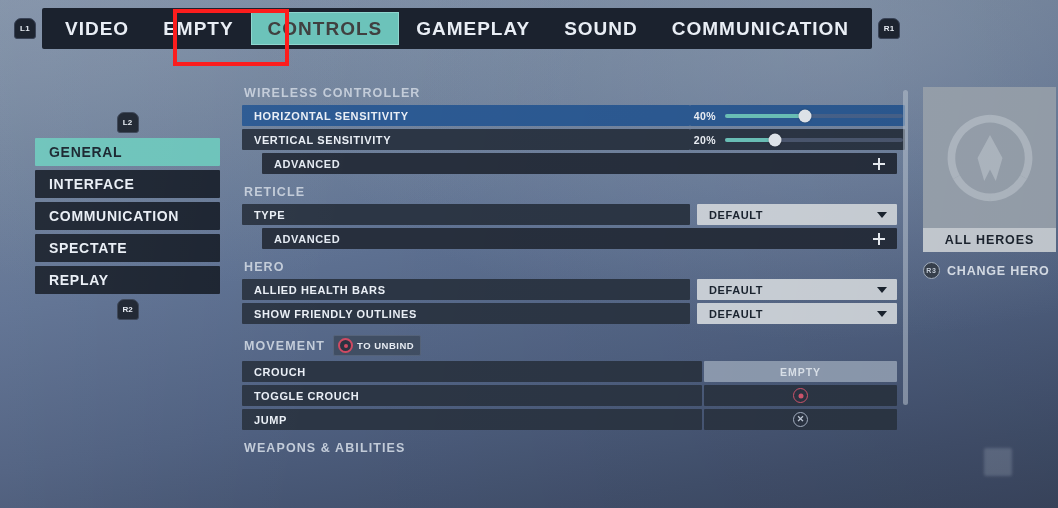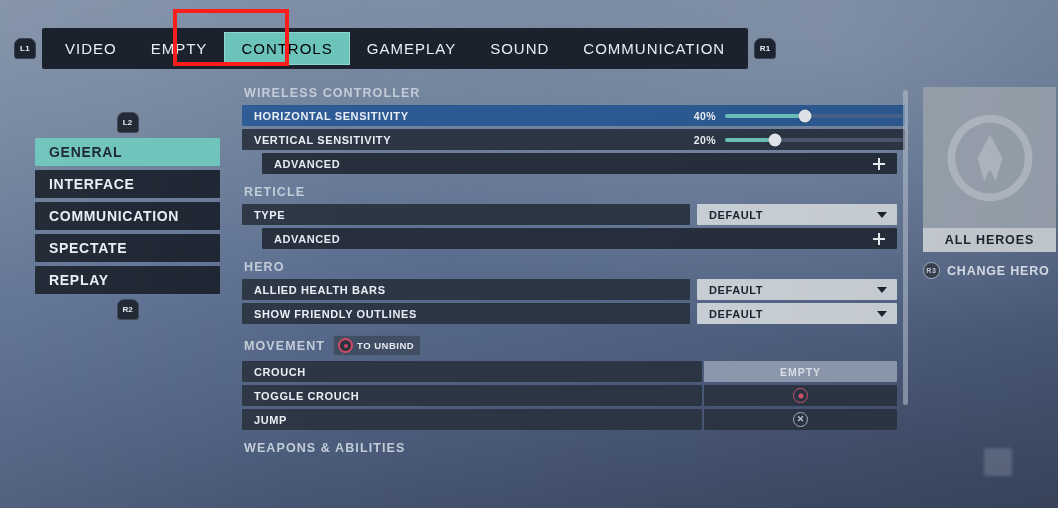--- a/index.html
+++ b/index.html
@@ -19,21 +19,21 @@
   }
   #app::after {
     content:"";
     position:absolute; left:0; top:0; right:0; bottom:0;
     background: linear-gradient(100deg, rgba(255,255,255,0.05) 0%, rgba(255,255,255,0.0) 34%, rgba(0,0,0,0.06) 100%);
     pointer-events:none;
   }
 
   
   .tabbar-wrap {
-    position: absolute; left: 14px; top: 28px;
+    position: absolute; left: 14px; top: 8px;
     display: flex; align-items: center; gap: 6px;
     z-index: 5;
   }
   .bumper {
     width: 20px; height: 19px;
     background: #1d2430;
     border: 1px solid #394357;
     border-radius: 7px 7px 3px 3px;
     color: #e7ecf3;
     font-size: 8px; font-weight: bold;
@@ -45,30 +45,30 @@
     background: #1b222e;
     height: 41px;
     padding: 0 6px;
     border-radius: 2px;
   }
   .tab {
     height: 33px;
     padding: 0 17px;
     display: flex; align-items: center; justify-content: center;
     color: #e9eef5;
-    font-size: 15px; font-weight: normal;
+    font-size: 19px; font-weight: bold;
     letter-spacing: 1.0px;
     background: transparent;
     border: none;
     font-family: "Liberation Sans", sans-serif;
     white-space: nowrap;
   }
   .tab.active {
     background: #6cc3ba;
-    color: #000000;
+    color: #404040;
     box-shadow: inset 0 0 0 1px #8fd6cf;
   }
   .annot-box {
     position: absolute;
     left: 173px; top: 9px;
     width: 116px; height: 57px;
     border: 4px solid #fc1d1d;
     box-sizing: border-box;
     z-index: 9;
     pointer-events: none;

